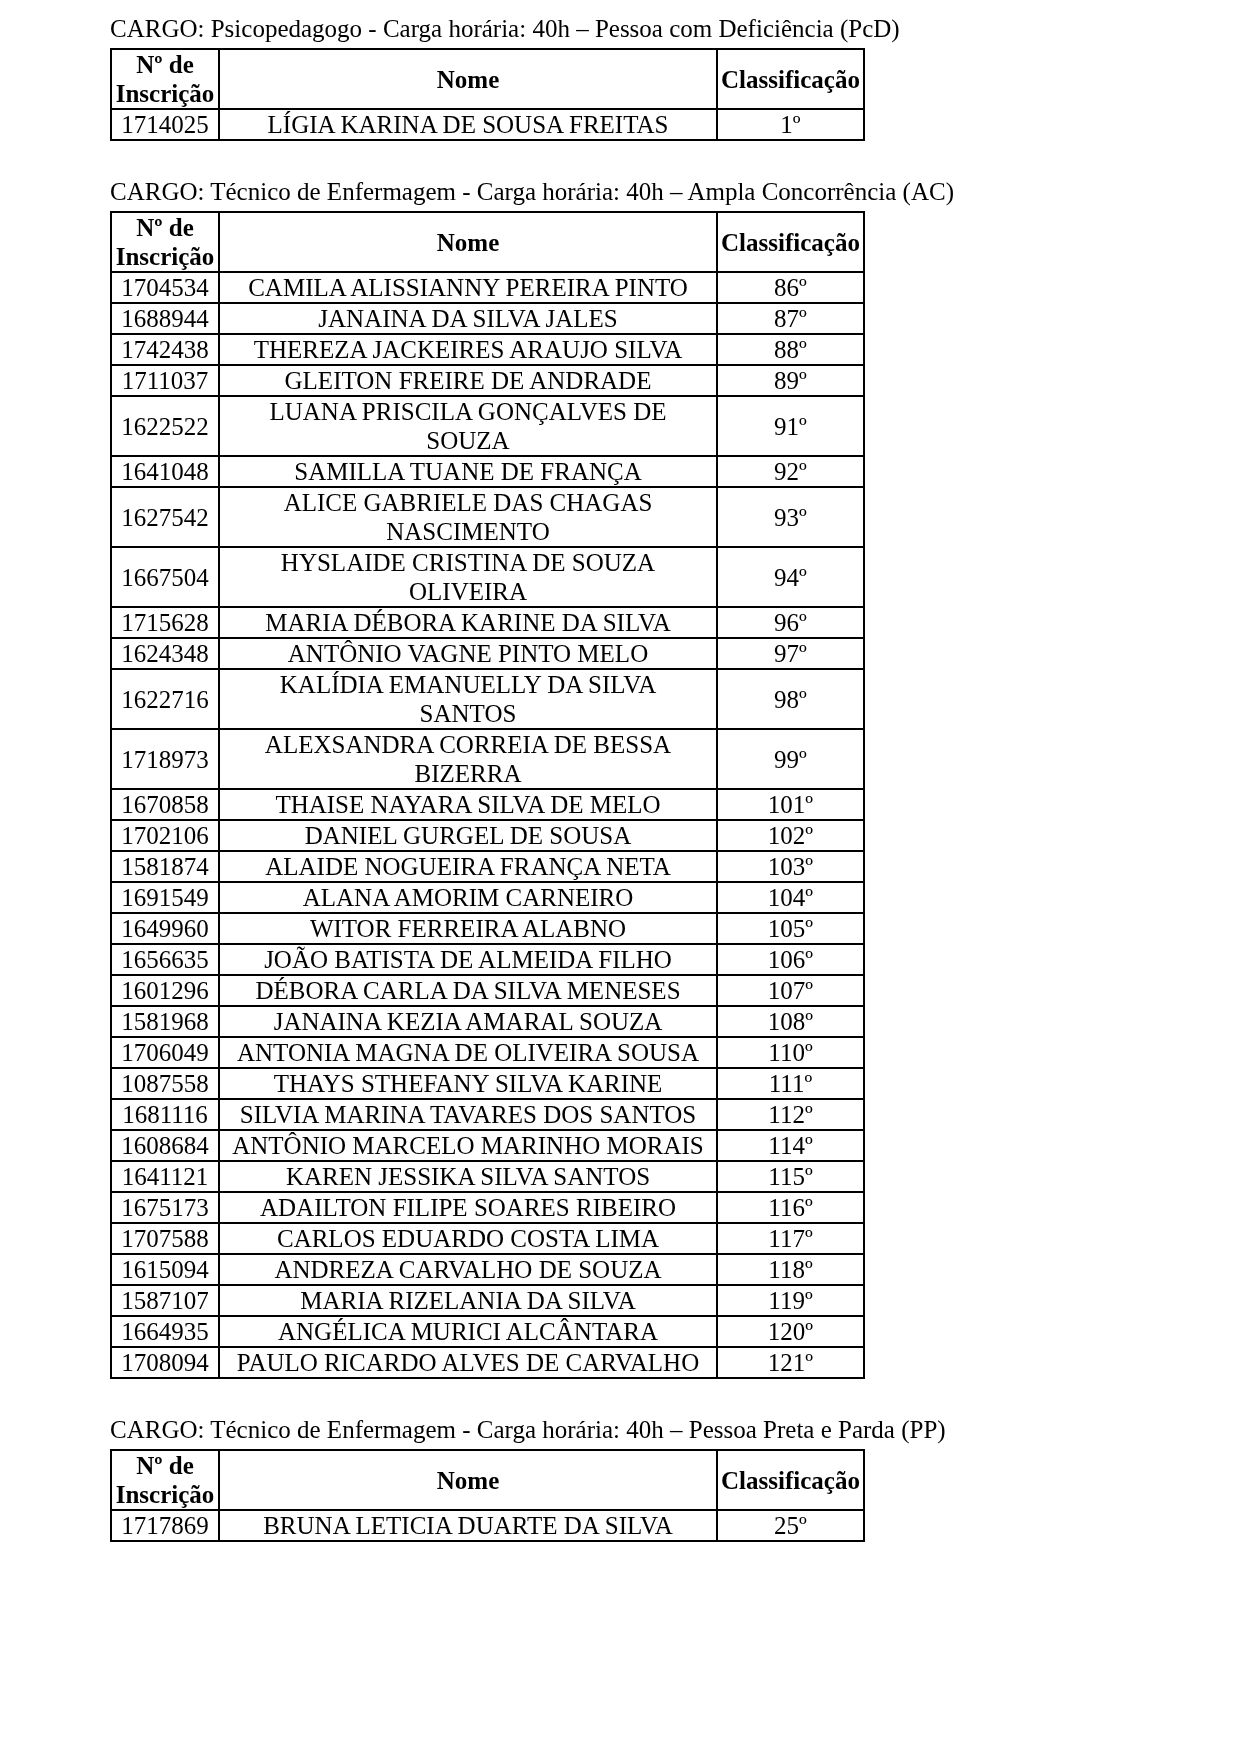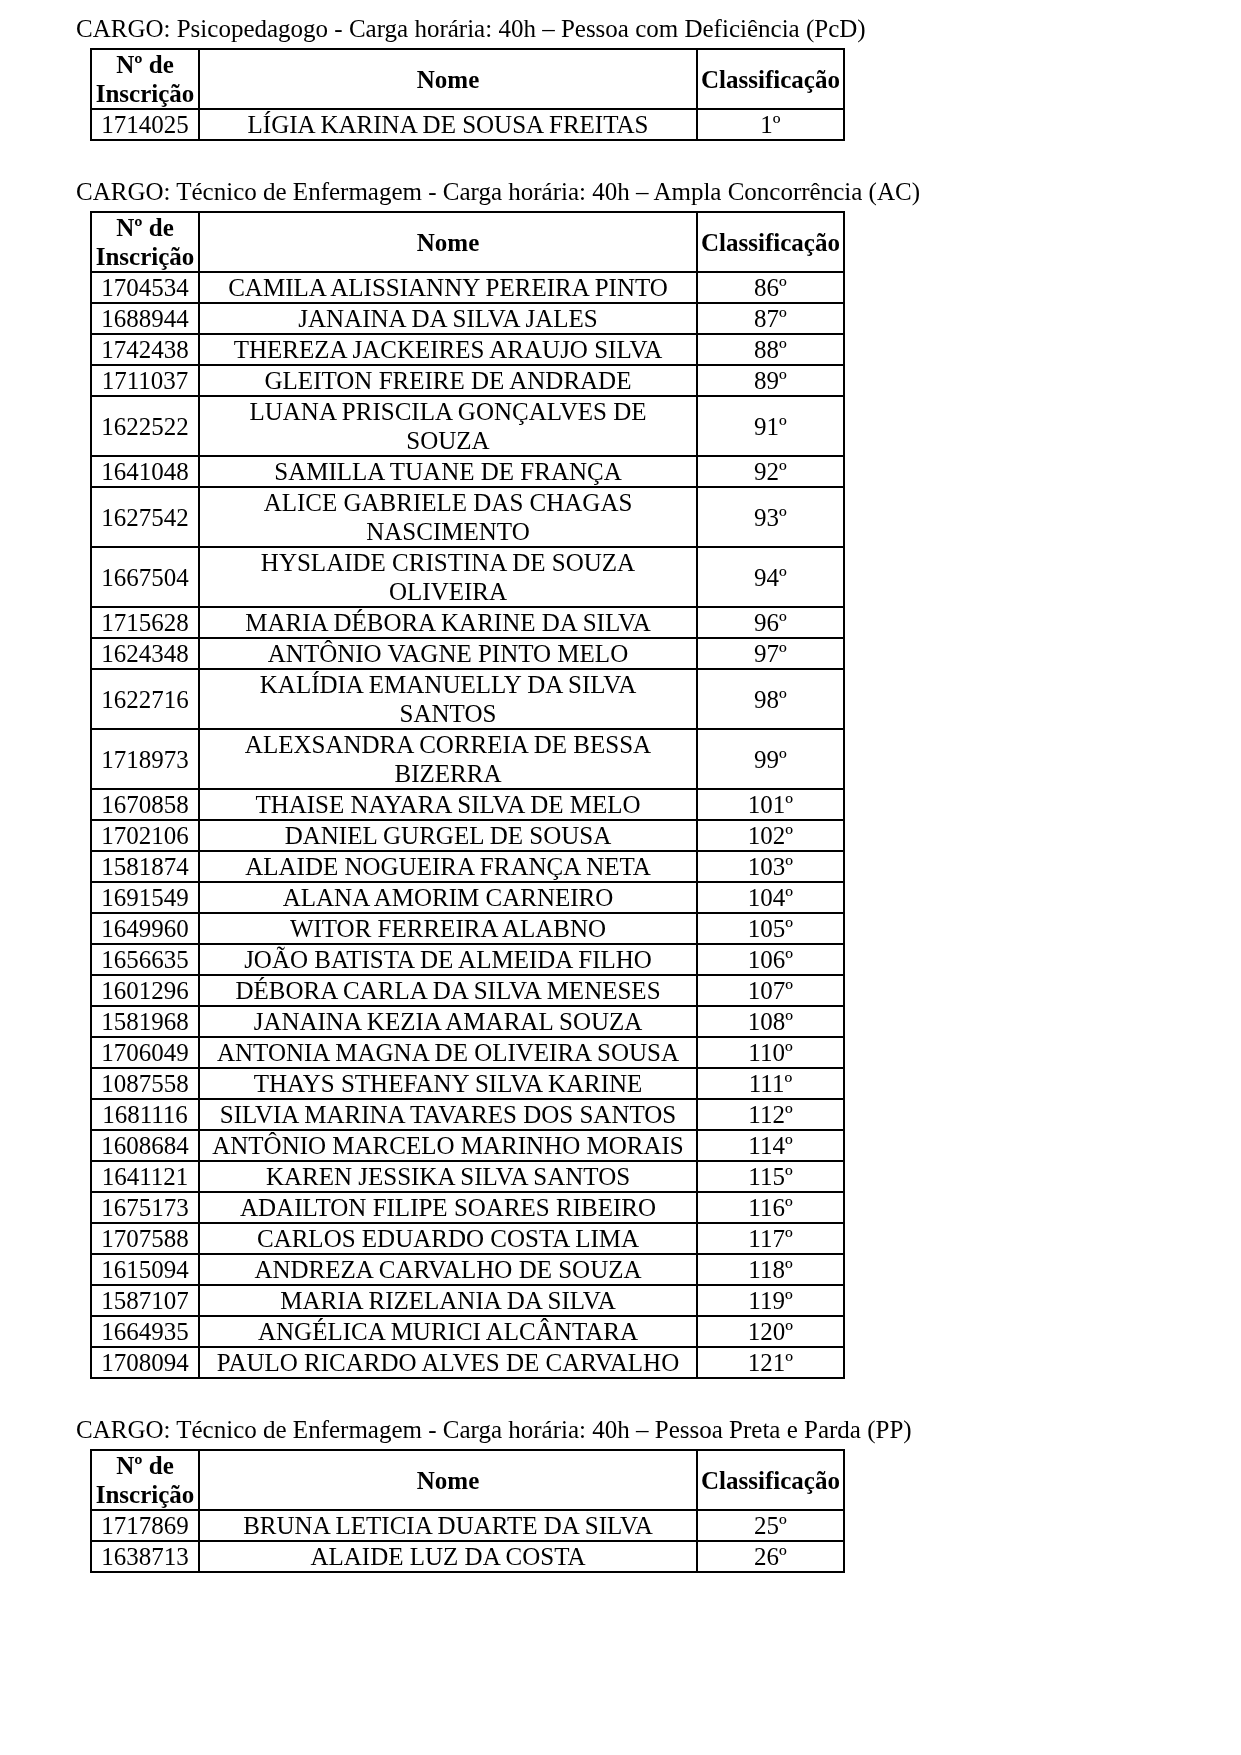--- a/index.html
+++ b/index.html
@@ -9,35 +9,34 @@
   }
   body {
     width: 1241px;
     height: 1755px;
     font-family: "Liberation Serif", serif;
     color: #000000;
     -webkit-font-smoothing: antialiased;
   }
   .page {
     box-sizing: border-box;
-    padding: 14px 0 0 76px;
+    padding: 14px 0 0 110px;
   }
   .cargo-section { margin: 0; }
   .cargo-section + .cargo-section { margin-top: 36px; }
   .cargo-title {
     font-size: 25px;
     line-height: 30px;
     margin: 0 0 4px 0;
     white-space: nowrap;
   }
   table.rank-table {
     border-collapse: collapse;
     table-layout: fixed;
     width: 753px;
-    margin-left: 14px;
   }
   table.rank-table col.col-insc  { width: 108px; }
   table.rank-table col.col-nome  { width: 498px; }
   table.rank-table col.col-class { width: 147px; }
   table.rank-table th,
   table.rank-table td {
     border: 2px solid #000000;
     text-align: center;
     vertical-align: middle;
     font-size: 25px;
@@ -277,22 +276,17 @@
           <th>Nome</th>
           <th>Classificação</th>
         </tr>
       </thead>
       <tbody>
           <tr>
             <td>1717869</td>
             <td>BRUNA LETICIA DUARTE DA SILVA</td>
             <td>25º</td>
           </tr>
-          <tr>
-            <td>1638713</td>
-            <td>ALAIDE LUZ DA COSTA</td>
-            <td>26º</td>
-          </tr>
         </tbody>
     </table>
   </section>
 
 </div>
 
 </body></html>

